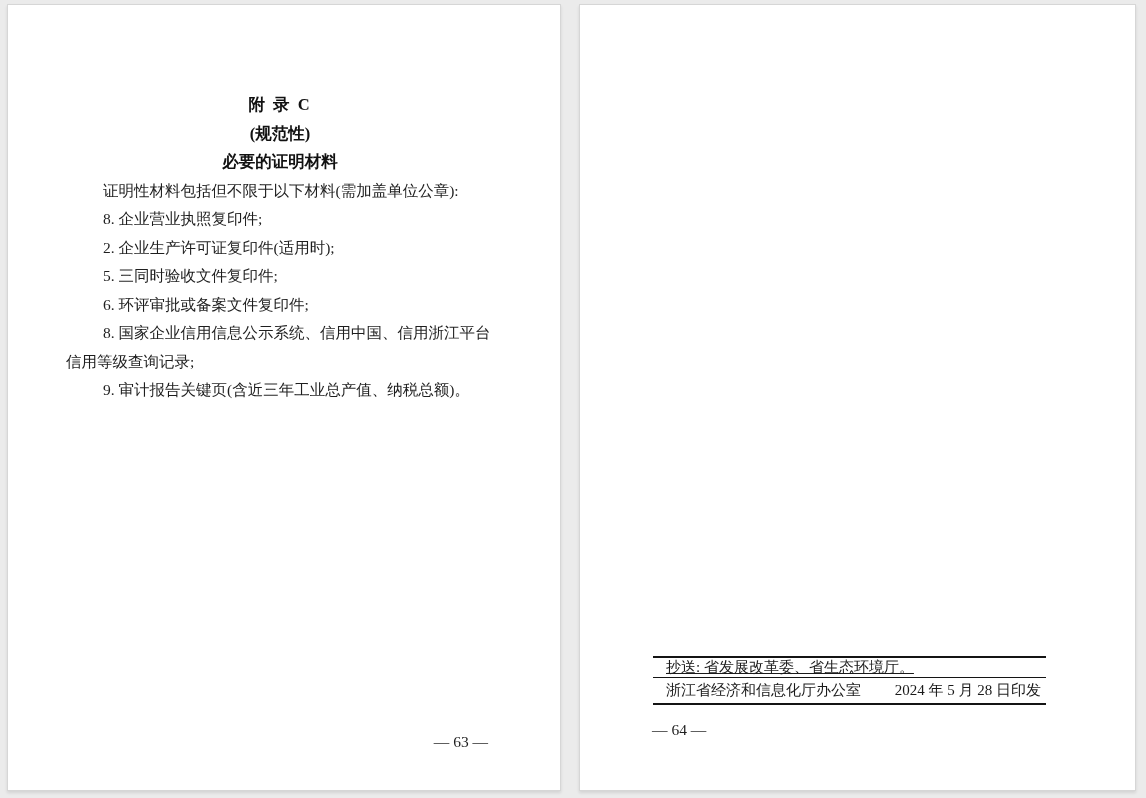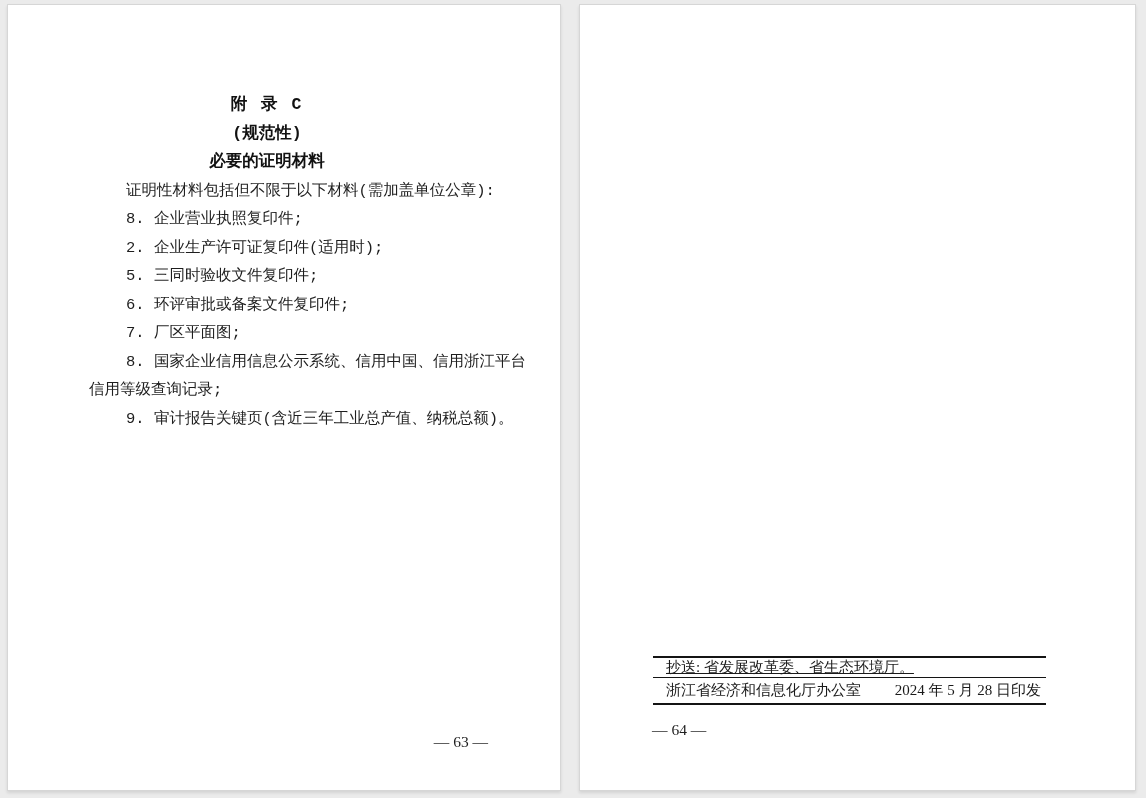--- a/index.html
+++ b/index.html
@@ -23,36 +23,35 @@
     border: 1px solid #d6d6d6;
     box-sizing: border-box;
     box-shadow: 0 2px 3px rgba(0,0,0,0.10);
   }
   .page-left  { left: 7px;   width: 554px; }
   .page-right { left: 579px; width: 557px; }
 
   
   .doc-body {
     position: absolute;
-    left: 45px;
+    left: 58px;
     top: 86px;
     width: 428px;
     font-size: 15.5px;
     line-height: 28.5px;
     color: #1e1e1e;
-    font-family: Liberation Mono, monospace;
   }
   .h {
     text-align: center;
     font-weight: bold;
     font-size: 16.5px;
     color: #111;
   }
   .h-appendix { letter-spacing: 2px; }
-  .line { white-space: nowrap; margin-left: 36px; }
+  .line { white-space: nowrap; }
   .indent { text-indent: 37px; }
 
   .pagenum {
     position: absolute;
     font-size: 15.5px;
     color: #1e1e1e;
     white-space: nowrap;
   }
   .pn-63 { top: 728px; right: 72px; }
   .pn-64 { top: 716px; left: 72px; }
@@ -98,21 +97,20 @@
   <div class="page page-left">
     <div class="doc-body">
       <div class="h h-appendix">附 录 C</div>
       <div class="h">(规范性)</div>
       <div class="h">必要的证明材料</div>
       <div class="line indent">证明性材料包括但不限于以下材料(需加盖单位公章):</div>
       <div class="line indent">8. 企业营业执照复印件;</div>
       <div class="line indent">2. 企业生产许可证复印件(适用时);</div>
       <div class="line indent">5. 三同时验收文件复印件;</div>
       <div class="line indent">6. 环评审批或备案文件复印件;</div>
-      <div class="line indent">7. 厂区平面图;</div>
       <div class="line indent">8. 国家企业信用信息公示系统、信用中国、信用浙江平台</div>
       <div class="line">信用等级查询记录;</div>
       <div class="line indent">9. 审计报告关键页(含近三年工业总产值、纳税总额)。</div>
     </div>
     <div class="pagenum pn-63">— 63 —</div>
   </div>
 
   <div class="page page-right">
     <div class="footer-table">
       <div class="ft-row1">

